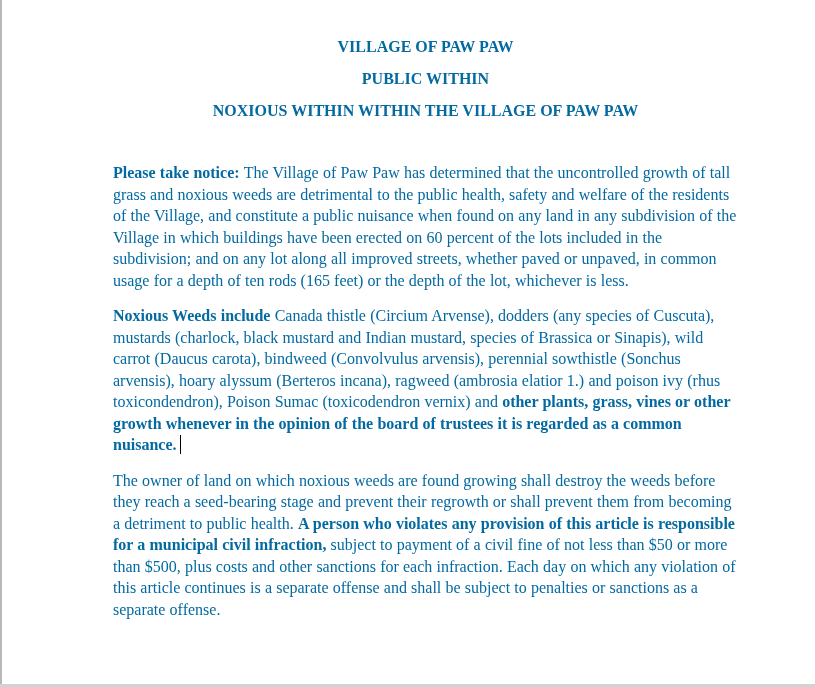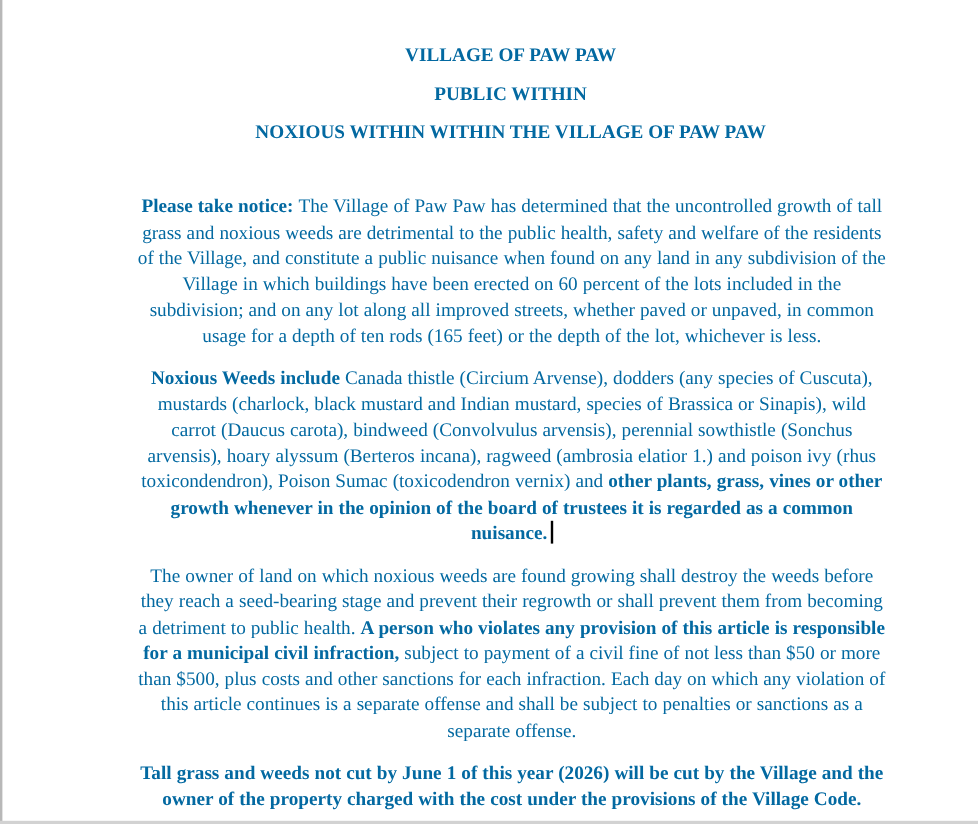--- a/index.html
+++ b/index.html
@@ -41,21 +41,21 @@
   }
   .doc-body {
     margin-left: 95px;
     width: 627px;
     padding-top: 30px;
   }
   .para {
     margin: 0 0 14px 0;
     font-size: 16px;
     line-height: 21.5px;
-    text-align: center;
+    text-align: left;
     word-spacing: 0.2px;
   }
   .run { font-weight: normal; }
   .run.bold { font-weight: bold; }
   .caret {
     display: inline-block;
     width: 1.5px;
     height: 19px;
     background: #000000;
     vertical-align: -4px;
@@ -72,15 +72,14 @@
   <div class="doc-headings">
     <div class="heading-line">VILLAGE OF PAW PAW</div>
     <div class="heading-line">PUBLIC WITHIN</div>
     <div class="heading-line">NOXIOUS WITHIN WITHIN THE VILLAGE OF PAW PAW</div>
   </div>
 
   <div class="doc-body">
       <p class="para"><span class="run bold">Please take notice: </span><span class="run">The Village of Paw Paw has determined that the uncontrolled growth of tall grass and noxious weeds are detrimental to the public health, safety and welfare of the residents of the Village, and constitute a public nuisance when found on any land in any subdivision of the Village in which buildings have been erected on 60 percent of the lots included in the subdivision; and on any lot along all improved streets, whether paved or unpaved, in common usage for a depth of ten rods (165 feet) or the depth of the lot, whichever is less.</span></p>
       <p class="para"><span class="run bold">Noxious Weeds include </span><span class="run">Canada thistle (Circium Arvense), dodders (any species of Cuscuta), mustards (charlock, black mustard and Indian mustard, species of Brassica or Sinapis), wild carrot (Daucus carota), bindweed (Convolvulus arvensis), perennial sowthistle (Sonchus arvensis), hoary alyssum (Berteros incana), ragweed (ambrosia elatior 1.) and poison ivy (rhus toxicondendron), Poison Sumac (toxicodendron vernix) and </span><span class="run bold">other plants, grass, vines or other growth whenever in the opinion of the board of trustees it is regarded as a common nuisance.</span><span class="caret"></span></p>
       <p class="para"><span class="run">The owner of land on which noxious weeds are found growing shall destroy the weeds before they reach a seed-bearing stage and prevent their regrowth or shall prevent them from becoming a detriment to public health. </span><span class="run bold">A person who violates any provision of this article is responsible for a municipal civil infraction,</span><span class="run"> subject to payment of a civil fine of not less than $50 or more than $500, plus costs and other sanctions for each infraction. Each day on which any violation of this article continues is a separate offense and shall be subject to penalties or sanctions as a separate offense.</span></p>
-      <p class="para"><span class="run bold">Tall grass and weeds not cut by June 1 of this year (2026) will be cut by the Village and the owner of the property charged with the cost under the provisions of the Village Code.</span></p>
     </div>
 </div>
 
 </body></html>

